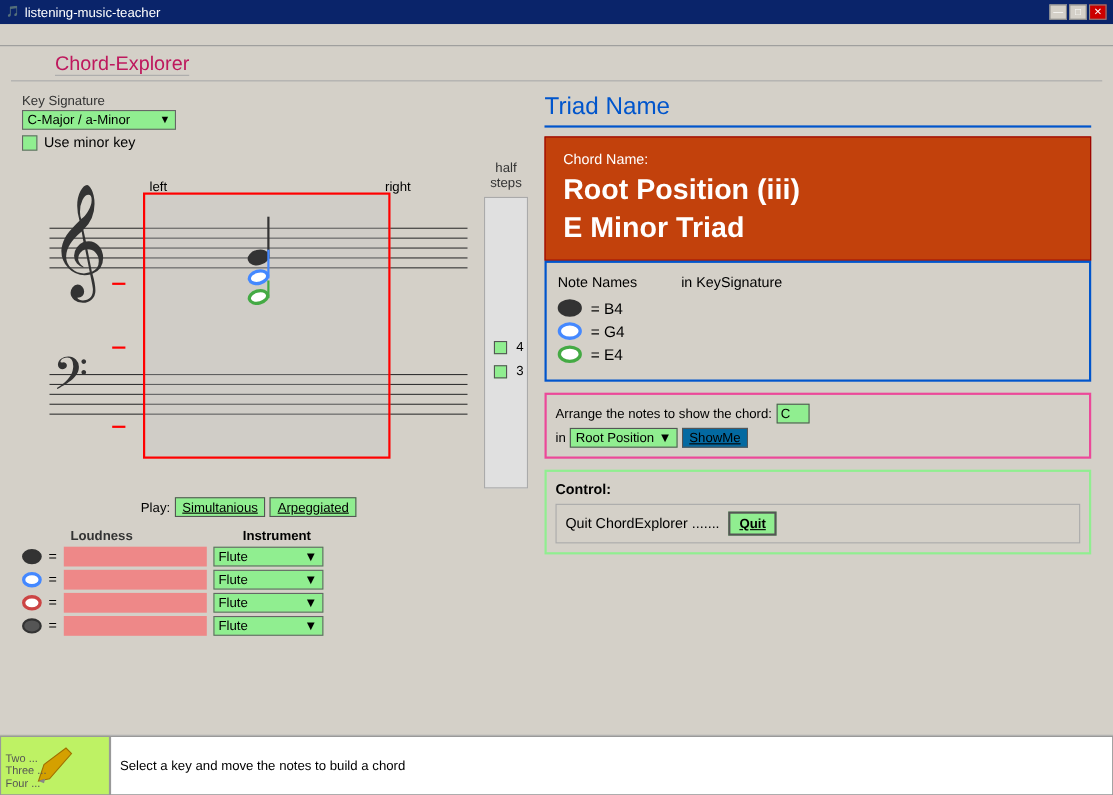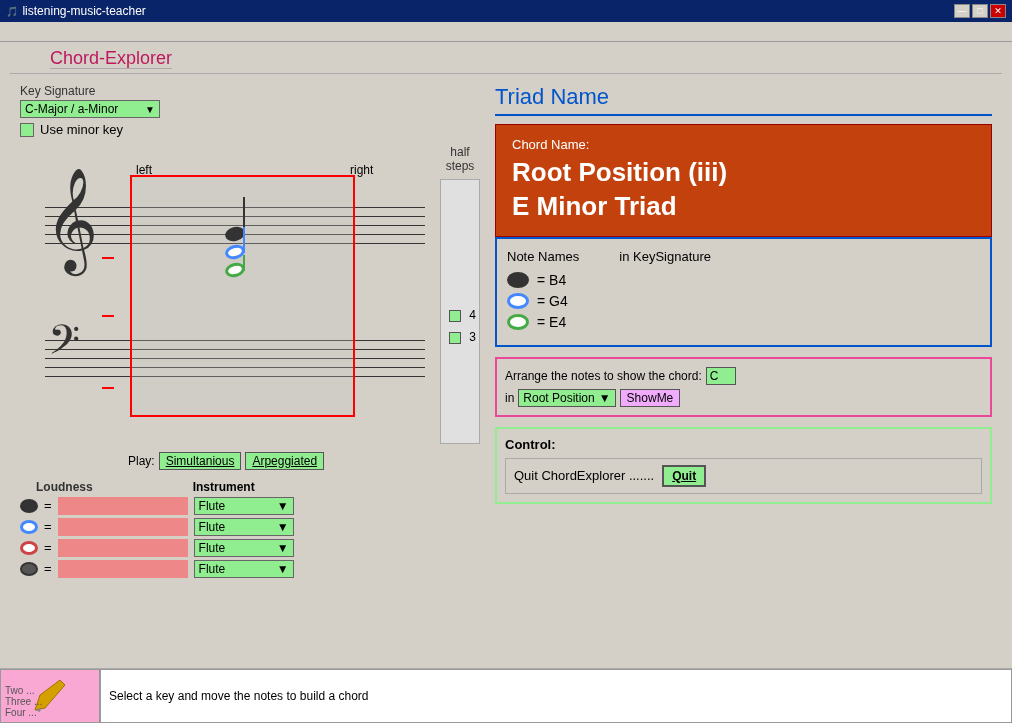--- a/index.html
+++ b/index.html
@@ -243,25 +243,26 @@
     .arrange-dropdown {
       background: #90ee90;
       border: 1px solid #555;
       padding: 1px 4px;
       font-size: 12px;
       display: flex;
       align-items: center;
       gap: 4px;
     }
     .show-me-btn {
-      background: #f0abfc;
+      background: #0369a1;
       border: 1px solid #555;
       padding: 1px 6px;
       font-size: 12px;
       cursor: pointer;
+      text-decoration: underline;
     }
     .control-box {
       border: 2px solid #90ee90;
       padding: 8px;
       margin-top: 10px;
     }
     .control-label {
       font-size: 13px;
       font-weight: bold;
       margin-bottom: 6px;
@@ -290,21 +291,21 @@
       right: 0;
       display: flex;
       align-items: stretch;
       border-top: 1px solid #aaa;
       background: #d4d0c8;
       height: 55px;
     }
     .status-icon-area {
       width: 100px;
       border: 1px solid #999;
-      background: #f9a8d4;
+      background: #bef264;
       display: flex;
       align-items: center;
       justify-content: center;
       padding: 4px;
       position: relative;
     }
     .status-text-box {
       flex: 1;
       border: 1px solid #999;
       background: white;
@@ -419,21 +420,21 @@
     </div>
 
     <div class="play-row">
       <span class="play-label">Play:</span>
       <button class="play-btn">Simultanious</button>
       <button class="play-btn">Arpeggiated</button>
     </div>
 
     <div class="loudness-section">
       <div style="display:flex; gap:0;">
-        <span class="loudness-title" style="margin-left:16px;">Loudness</span>
+        <span class="loudness-title" style="margin-left:44px;">Loudness</span>
         <span style="font-size:12px; font-weight:bold; margin-left:100px;">Instrument</span>
       </div>
 
       <div class="note-row">
         <div style="width:18px; height:14px; background:#333; border-radius:50%; border:2px solid #333; flex-shrink:0;"></div>
         <span class="equals">=</span>
         <div style="width:130px; height:18px; background:#e88;"></div>
         <div class="instrument-dropdown">
           <span>Flute</span>
           <span>▼</span>

